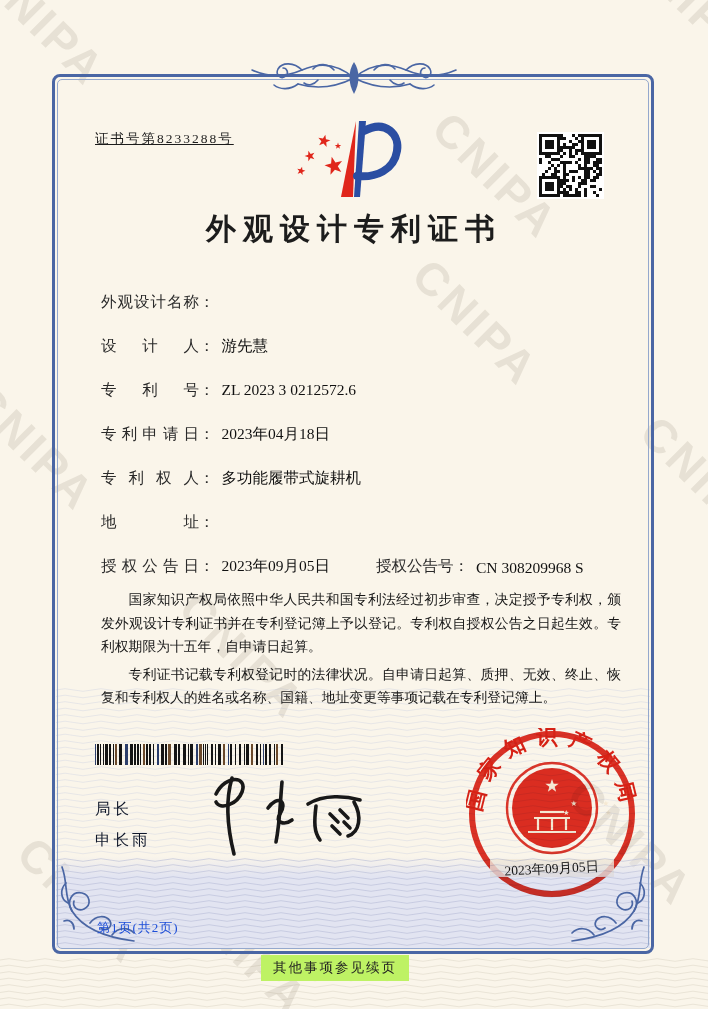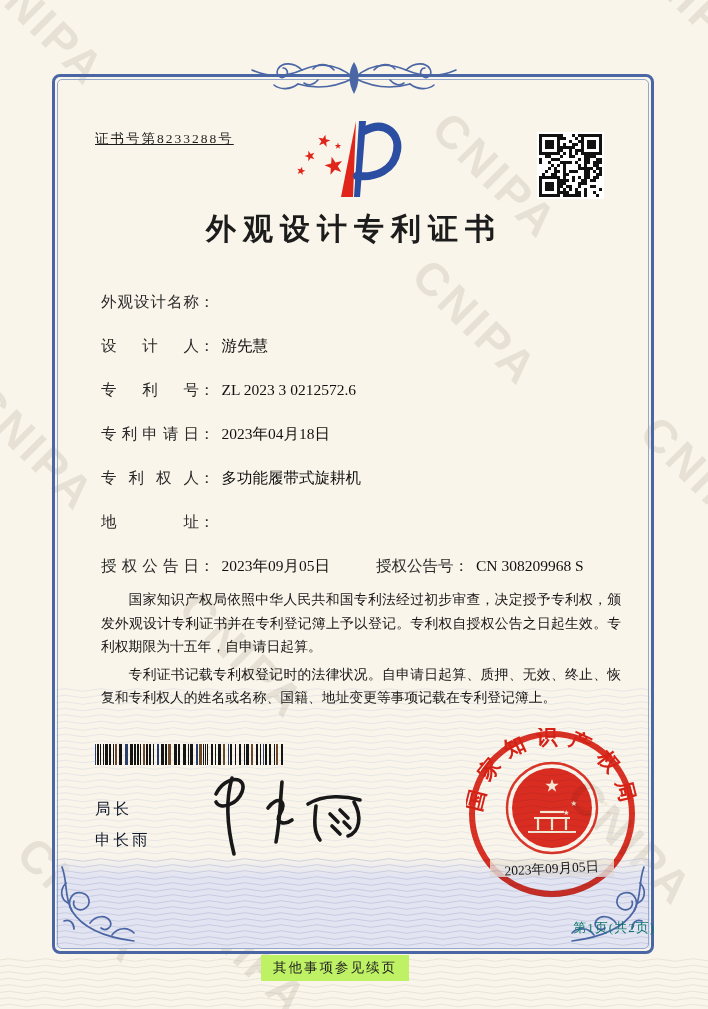--- a/index.html
+++ b/index.html
@@ -53,39 +53,39 @@
   
   .fields{position:absolute;left:101px;top:280px;width:530px;z-index:4;font-size:15.5px;}
   .frow{height:44px;display:flex;align-items:center;}
   .flabel{
     display:inline-block;width:98px;color:#2a2a2a;
     text-align:justify;text-align-last:justify;
   }
   .fcolon{color:#2a2a2a;}
   .fvalue{margin-left:7px;color:#111;}
   .pair1{display:flex;align-items:center;width:275px;flex:none;}
-  .pair2{display:flex;align-items:center;font-family:Liberation Serif, serif;}
+  .pair2{display:flex;align-items:flex-end;font-family:Liberation Serif, serif;}
   .flabel2{display:inline-block;color:#2a2a2a;}
   
   .paras{position:absolute;left:93px;top:588px;width:528px;z-index:4;
     font-size:13.8px;line-height:23.5px;text-align:justify;color:#161616;}
   .paras p{margin:0 0 4px 8px;text-indent:2em;}
   
   .barcode{position:absolute;left:95px;top:744px;width:190px;height:21px;z-index:4;}
   .issuer{position:absolute;left:95px;top:799px;z-index:4;
     font-family:"Liberation Sans","DejaVu Sans",sans-serif;font-size:15.5px;letter-spacing:3px;color:#0f172a;}
   .issuer div{margin-bottom:10px;}
   .signature{position:absolute;left:196px;top:764px;width:190px;height:96px;z-index:4;}
   .signature path{fill:none;stroke:#181818;stroke-width:3.6;stroke-linecap:round;stroke-linejoin:round;}
   
   .seal{position:absolute;left:466px;top:728px;width:172px;height:172px;z-index:5;mix-blend-mode:multiply;}
   .sealtext{font-family:"Liberation Serif","DejaVu Serif",serif;font-weight:bold;}
   
-  .page-info{position:absolute;left:53px;top:919px;width:602px;text-align:right;
-    font-size:13px;letter-spacing:1px;z-index:4;color:#0f766e;}
+  .page-info{position:absolute;left:53px;top:919px;width:602px;text-align:left;
+    font-size:13px;letter-spacing:1px;z-index:4;color:#1d4ed8;padding-left:44px;}
   .cont-strip{
     position:absolute;left:261px;top:955px;width:148px;height:26px;z-index:6;
     background:#bef264;display:flex;align-items:center;justify-content:center;
     font-size:13.5px;letter-spacing:2px;color:#222;
   }
 </style>
 </head>
 <body>
 
 <div id="wm-layer">

